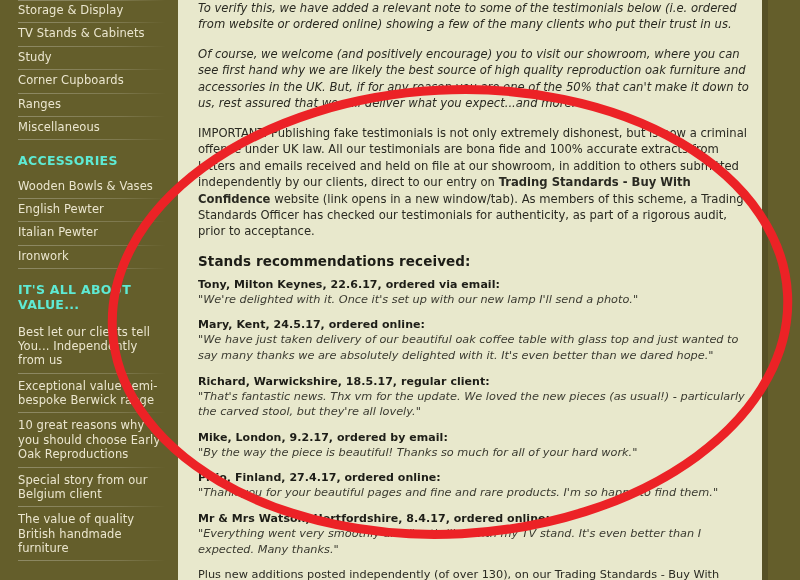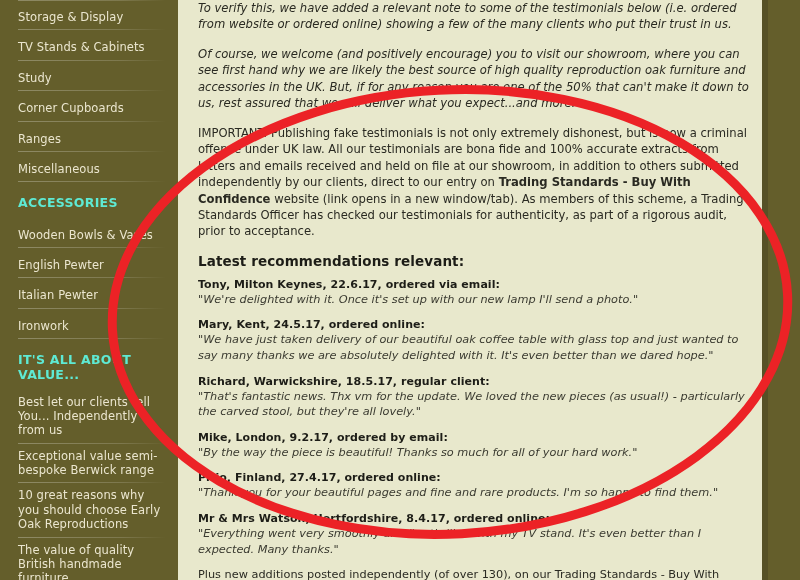--- a/index.html
+++ b/index.html
@@ -33,21 +33,21 @@
     padding: 0;
     box-sizing: border-box;
     overflow: hidden;
   }
   .nav-list { list-style: none; margin: 0; padding: 0 0 0 0; }
   .nav-item {
     position: relative;
     color: #ebe6cf;
     font-size: 11.5px;
     line-height: 1.25;
-    padding: 10px 12px 6px 18px;
+    padding: 3px 12px 6px 18px;
     box-sizing: border-box;
     letter-spacing: .1px;
   }
   .nav-item::after {
     content: "";
     position: absolute;
     left: 18px;
     right: 12px;
     bottom: 0;
     height: 1px;
@@ -177,36 +177,36 @@
       <li class="nav-item"><span>Italian Pewter</span></li>
       <li class="nav-item"><span>Ironwork</span></li>
     </ul>
 
     <div class="side-head">IT'S ALL ABOUT VALUE...</div>
 
     <ul class="nav-list">
       <li class="nav-item two-line"><span>Best let our clients tell You... Independently from us</span></li>
       <li class="nav-item two-line"><span>Exceptional value semi-bespoke Berwick range</span></li>
       <li class="nav-item two-line"><span>10 great reasons why you should choose Early Oak Reproductions</span></li>
+      <li class="nav-item two-line"><span>Special story from our Belgium client</span></li>
       <li class="nav-item two-line"><span>The value of quality British handmade furniture</span></li>
-      <li class="nav-item two-line"><span>Special story from our Belgium client</span></li>
     </ul>
 
   </nav>
 
   <div id="gutter"></div>
 
   <main id="content">
 
     <p class="body">To verify this, we have added a relevant note to some of the testimonials below (i.e. ordered from website or ordered online) showing a few of the many clients who put their trust in us.</p>
     <p class="body">Of course, we welcome (and positively encourage) you to visit our showroom, where you can see first hand why we are likely the best source of high quality reproduction oak furniture and accessories in the UK. But, if for any reason you are one of the 50% that can't make it down to us, rest assured that we will deliver what you expect...and more.</p>
 
     <p class="body upright"><span>IMPORTANT: Publishing fake testimonials is not only extremely dishonest, but is now a criminal offence under UK law. All our testimonials are bona fide and 100% accurate extracts from letters and emails received and held on file at our showroom, in addition to others submitted independently by our clients, direct to our entry on </span><b>Trading Standards - Buy With Confidence</b><span> website (link opens in a new window/tab). As members of this scheme, a Trading Standards Officer has checked our testimonials for authenticity, as part of a rigorous audit, prior to acceptance.</span></p>
 
-    <h3 class="sec-title">Latest recommendations relevant:</h3>
+    <h3 class="sec-title">Stands recommendations received:</h3>
 
     <div class="testimonial">
       <div class="t-head">Tony, Milton Keynes, 22.6.17, ordered via email:</div>
       <div class="t-quote">"We're delighted with it. Once it's set up with our new lamp I'll send a photo."</div>
     </div>
 
     <div class="testimonial">
       <div class="t-head">Mary, Kent, 24.5.17, ordered online:</div>
       <div class="t-quote">"We have just taken delivery of our beautiful oak coffee table with glass top and just wanted to say many thanks we are absolutely delighted with it. It's even better than we dared hope."</div>
     </div>

